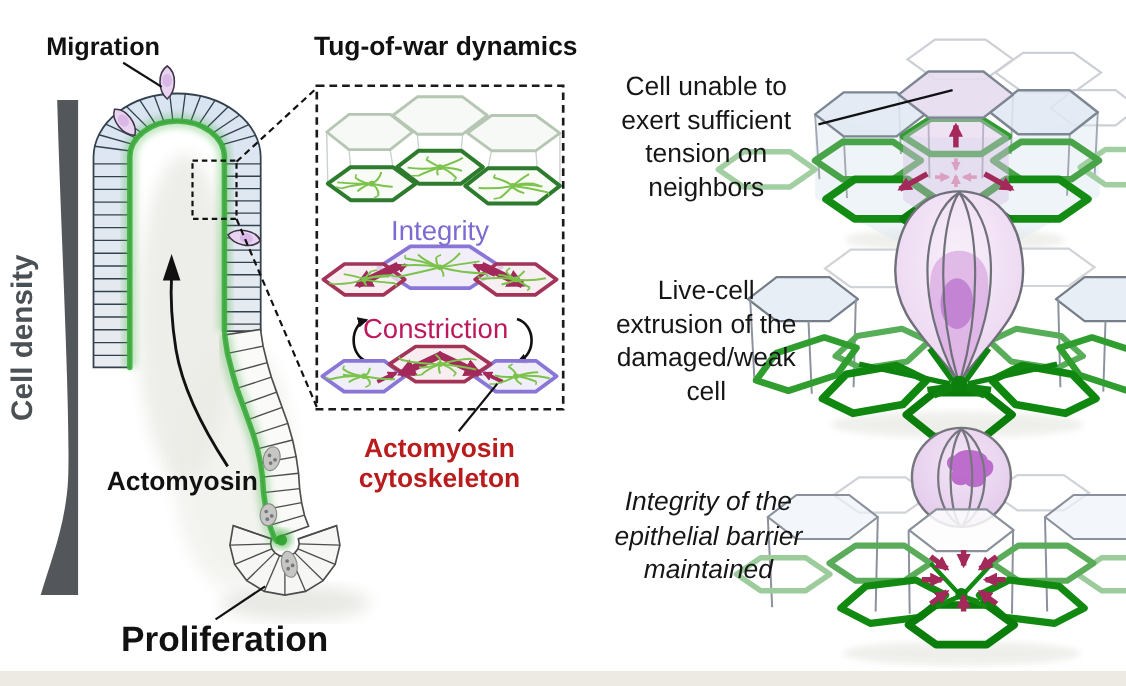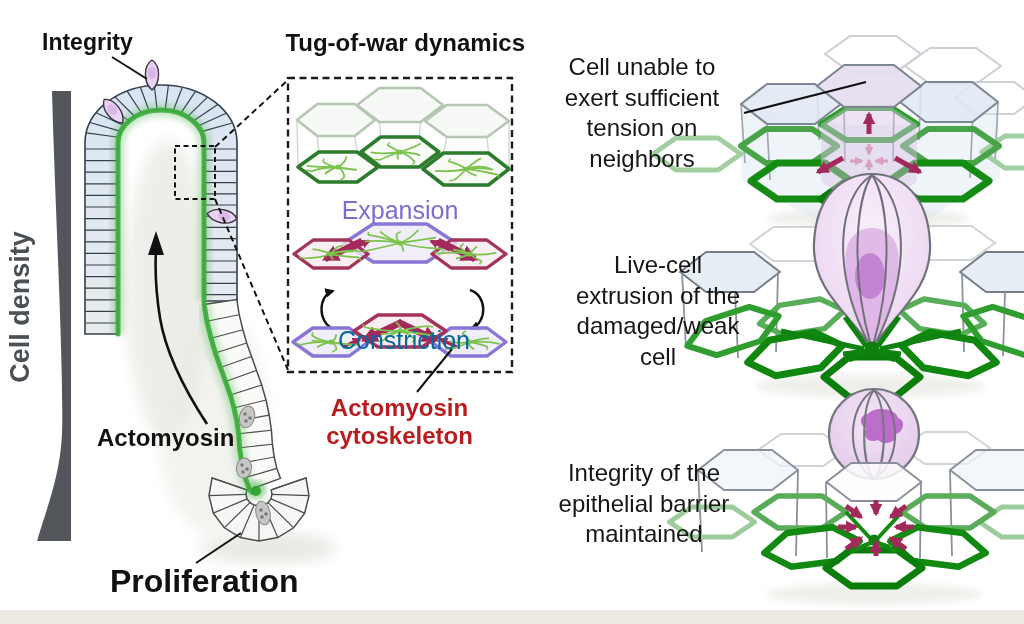--- a/index.html
+++ b/index.html
@@ -7,27 +7,27 @@
     font-family:"Liberation Sans",sans-serif;}
   .lbl{position:absolute;color:#111;}
   .bold{font-weight:700;}
   #extrusion-label{left:42px;top:29px;font-size:23px;}
   #cell-density-label{left:-76px;top:288px;width:200px;height:38px;text-align:center;
     transform:rotate(-90deg);font-size:27px;color:#4b5055;}
   #migration-label{left:97px;top:424px;font-size:24px;}
   #proliferation-label{left:110px;top:563px;font-size:32px;}
   #tug-title{left:267px;top:29px;width:258px;text-align:right;font-size:24px;}
   #expansion-label{left:320px;top:196px;width:160px;text-align:center;font-size:25px;color:#7e6bd2;}
-  #constriction-label{left:330px;top:285px;width:140px;text-align:right;font-size:25px;color:#0369a1;margin-top:41px;}
+  #constriction-label{left:330px;top:285px;width:140px;text-align:left;font-size:25px;color:#be185d;}
   #actomyosin-label{left:317px;top:394px;width:165px;text-align:center;font-size:24px;
     color:#b91c1c;line-height:1.18;}
   .caption{position:absolute;text-align:center;font-size:24px;line-height:1.28;color:#161616;}
-  #caption-1{left:552px;top:52px;width:180px;}
-  #caption-2{left:556px;top:250px;width:172px;margin-left:16px;}
-  #caption-3{left:548px;top:458px;width:192px;}
+  #caption-1{left:552px;top:64px;width:180px;}
+  #caption-2{left:556px;top:250px;width:172px;}
+  #caption-3{left:548px;top:442px;width:192px;font-style:italic;}
   #fig-svg{position:absolute;left:0;top:0;}
   #bottom-strip{position:absolute;left:0;top:610px;width:1024px;height:14px;background:#eceae3;}
 </style>
 </head>
 <body>
 
 <div id="figure-root">
 
 <svg id="fig-svg" width="1024" height="624" viewBox="0 0 1024 624">
   <defs>
@@ -505,26 +505,26 @@
       <line x1="838" y1="527" x2="856" y2="527" marker-end="url(#mM)"></line>
       <line x1="914" y1="527" x2="896" y2="527" marker-end="url(#mM)"></line>
       <line x1="846" y1="506" x2="861" y2="517" marker-end="url(#mM)"></line>
       <line x1="906" y1="506" x2="891" y2="517" marker-end="url(#mM)"></line>
       <line x1="846" y1="549" x2="861" y2="538" marker-end="url(#mM)"></line>
       <line x1="906" y1="549" x2="891" y2="538" marker-end="url(#mM)"></line>
     </g>
   </g>
 </svg>
 
-<div id="extrusion-label" class="lbl bold">Integrity</div>
+<div id="extrusion-label" class="lbl bold">Migration</div>
 <div id="cell-density-label" class="lbl bold">Cell density</div>
 <div id="migration-label" class="lbl bold">Actomyosin</div>
 <div id="proliferation-label" class="lbl bold">Proliferation</div>
 <div id="tug-title" class="lbl bold">Tug-of-war dynamics</div>
-<div id="expansion-label" class="lbl">Expansion</div>
+<div id="expansion-label" class="lbl">Integrity</div>
 <div id="constriction-label" class="lbl">Constriction</div>
 <div id="actomyosin-label" class="lbl bold">Actomyosin cytoskeleton</div>
 <div id="caption-1" class="caption">Cell unable to exert sufficient tension on neighbors</div>
 <div id="caption-2" class="caption">Live-cell extrusion of the damaged/weak cell</div>
 <div id="caption-3" class="caption">Integrity of the epithelial barrier maintained</div>
 <div id="bottom-strip"></div>
 
 </div>
 
 </body></html>

